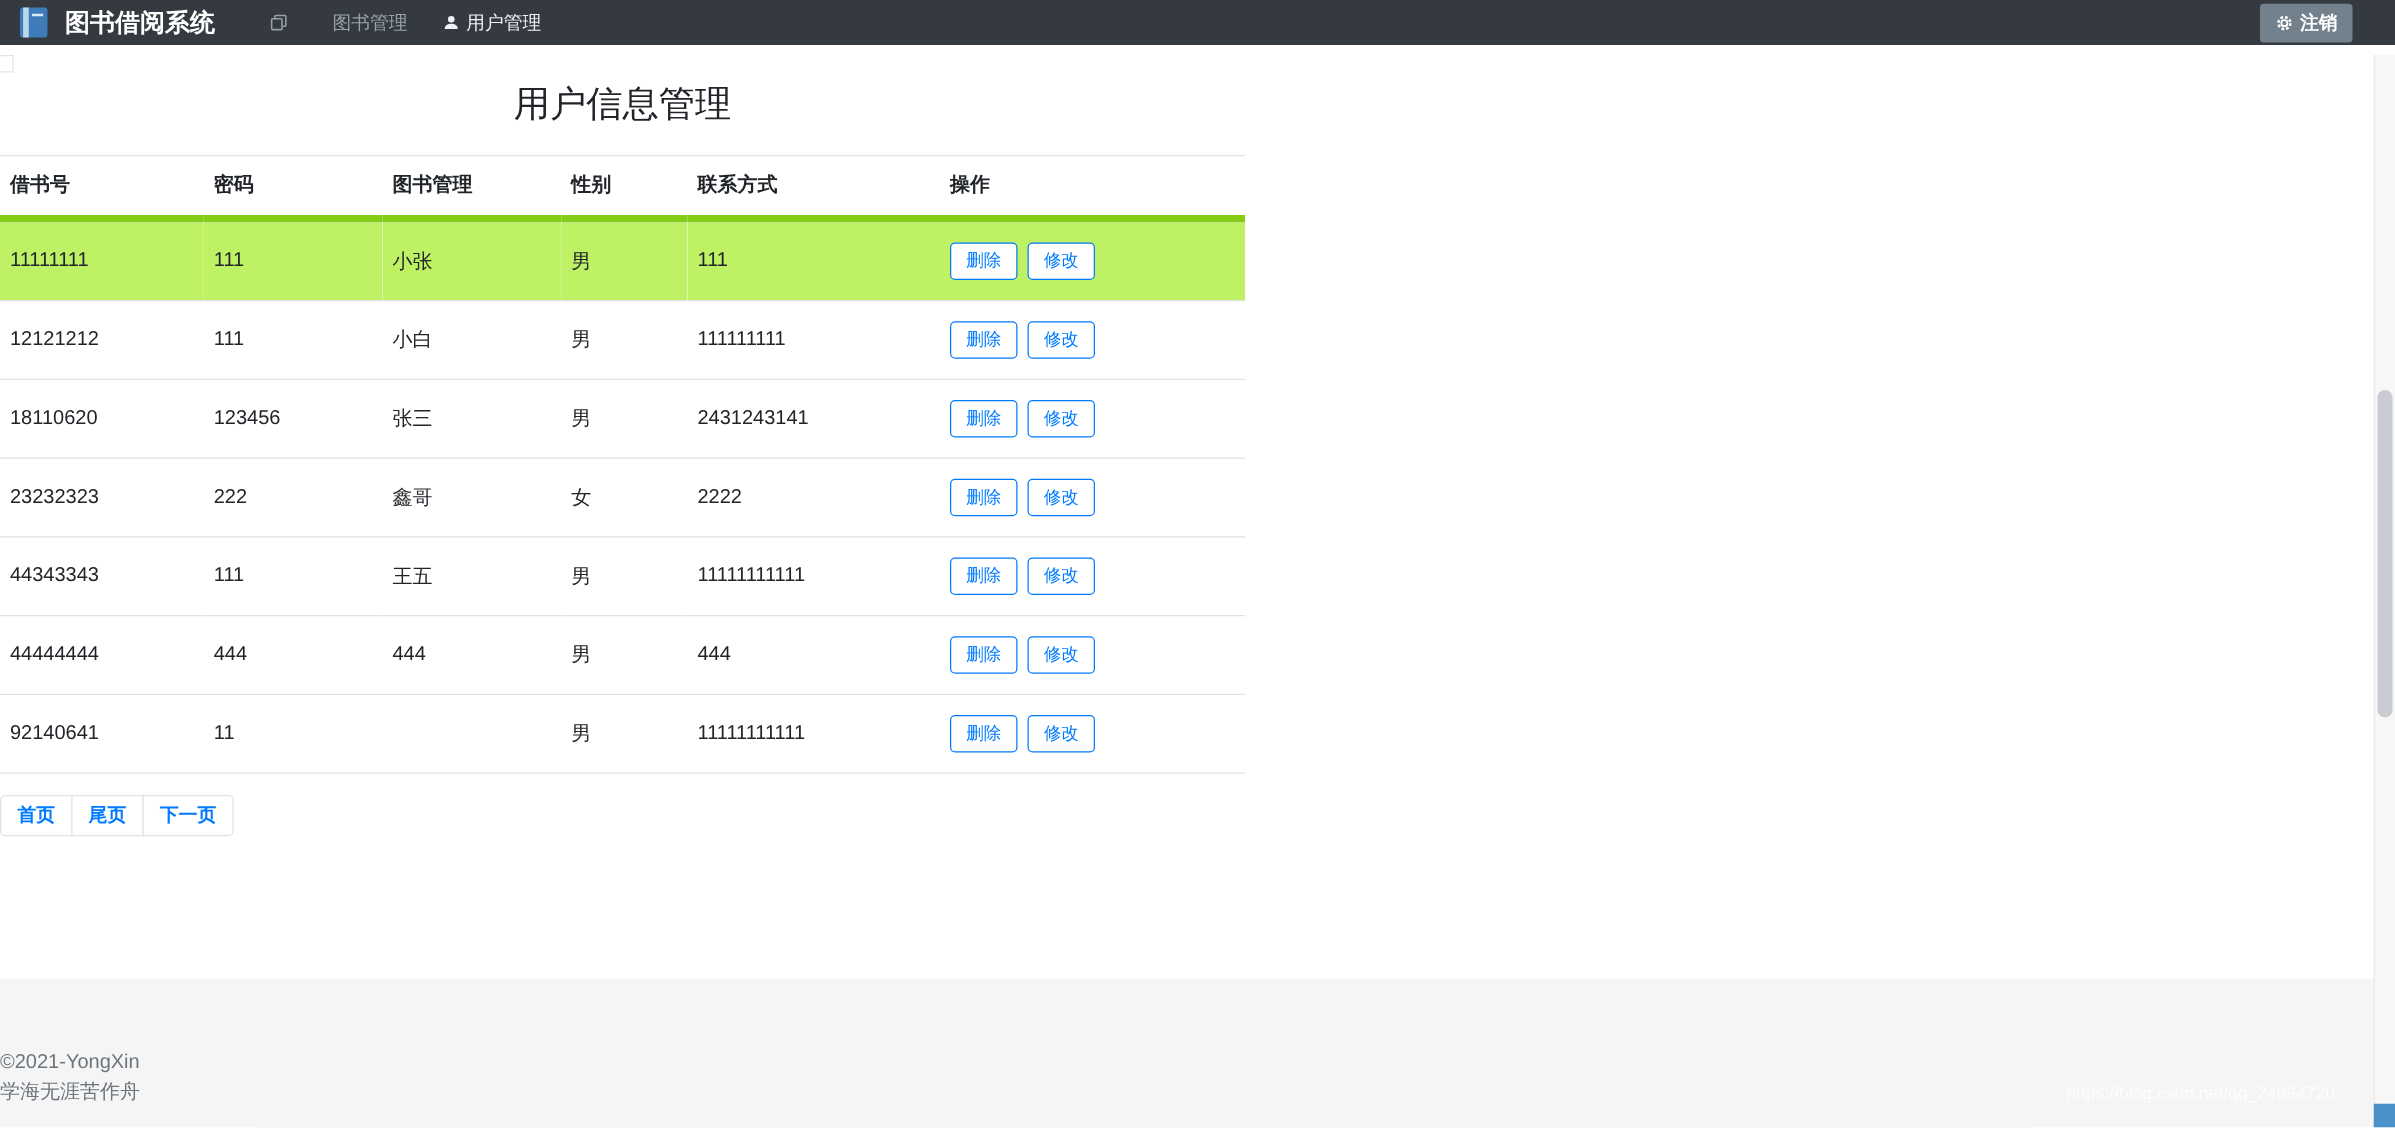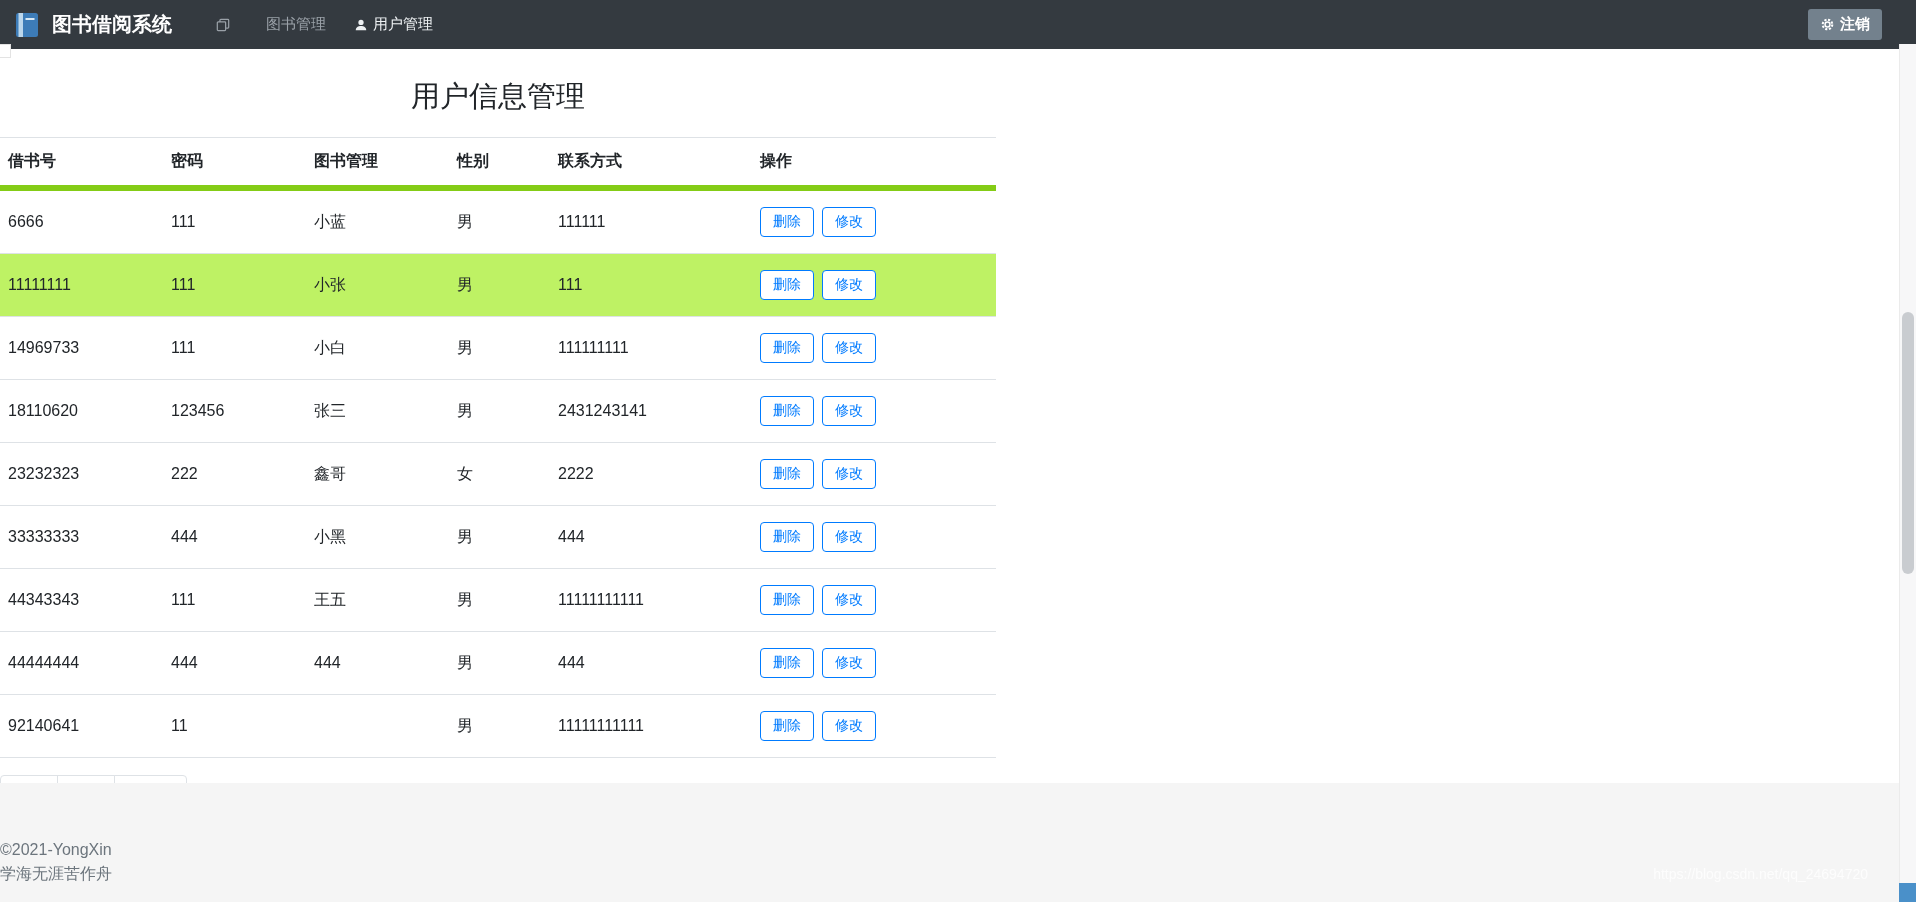--- a/index.html
+++ b/index.html
@@ -7,21 +7,21 @@
   body {
     width: 1916px; height: 902px;
     position: relative; overflow: hidden;
     background: #ffffff;
     font-family: "Liberation Sans", "DejaVu Sans", sans-serif;
     color: #212529;
   }
 
   
   .navbar {
-    height: 49px; background: #343a40;
+    height: 36px; background: #343a40;
     display: flex; align-items: center;
     padding: 0 20px 0 12px;
   }
   .brand-logo { width: 30px; height: 30px; flex: 0 0 auto; }
   .brand-title {
     color: #ffffff; font-size: 20px; font-weight: bold;
     margin: 0 44px 0 10px; white-space: nowrap;
   }
   .nav-link {
     display: inline-flex; align-items: center; gap: 5px;
@@ -179,66 +179,50 @@
       <tr>
         <th>借书号</th>
         <th>密码</th>
         <th>图书管理</th>
         <th>性别</th>
         <th>联系方式</th>
         <th>操作</th>
       </tr>
     </thead>
     <tbody>
-        <tr>
-          <td>6666</td>
-          <td>111</td>
-          <td>小蓝</td>
-          <td>男</td>
-          <td>111111</td>
-          <td><button class="btn-outline">删除</button><button class="btn-outline">修改</button></td>
-        </tr>
         <tr class="hover">
           <td>11111111</td>
           <td>111</td>
           <td>小张</td>
           <td>男</td>
           <td>111</td>
           <td><button class="btn-outline">删除</button><button class="btn-outline">修改</button></td>
         </tr>
         <tr>
-          <td>14969733</td>
+          <td>12121212</td>
           <td>111</td>
           <td>小白</td>
           <td>男</td>
           <td>111111111</td>
           <td><button class="btn-outline">删除</button><button class="btn-outline">修改</button></td>
         </tr>
         <tr>
           <td>18110620</td>
           <td>123456</td>
           <td>张三</td>
           <td>男</td>
           <td>2431243141</td>
           <td><button class="btn-outline">删除</button><button class="btn-outline">修改</button></td>
         </tr>
         <tr>
           <td>23232323</td>
           <td>222</td>
           <td>鑫哥</td>
           <td>女</td>
           <td>2222</td>
-          <td><button class="btn-outline">删除</button><button class="btn-outline">修改</button></td>
-        </tr>
-        <tr>
-          <td>33333333</td>
-          <td>444</td>
-          <td>小黑</td>
-          <td>男</td>
-          <td>444</td>
           <td><button class="btn-outline">删除</button><button class="btn-outline">修改</button></td>
         </tr>
         <tr>
           <td>44343343</td>
           <td>111</td>
           <td>王五</td>
           <td>男</td>
           <td>11111111111</td>
           <td><button class="btn-outline">删除</button><button class="btn-outline">修改</button></td>
         </tr>

